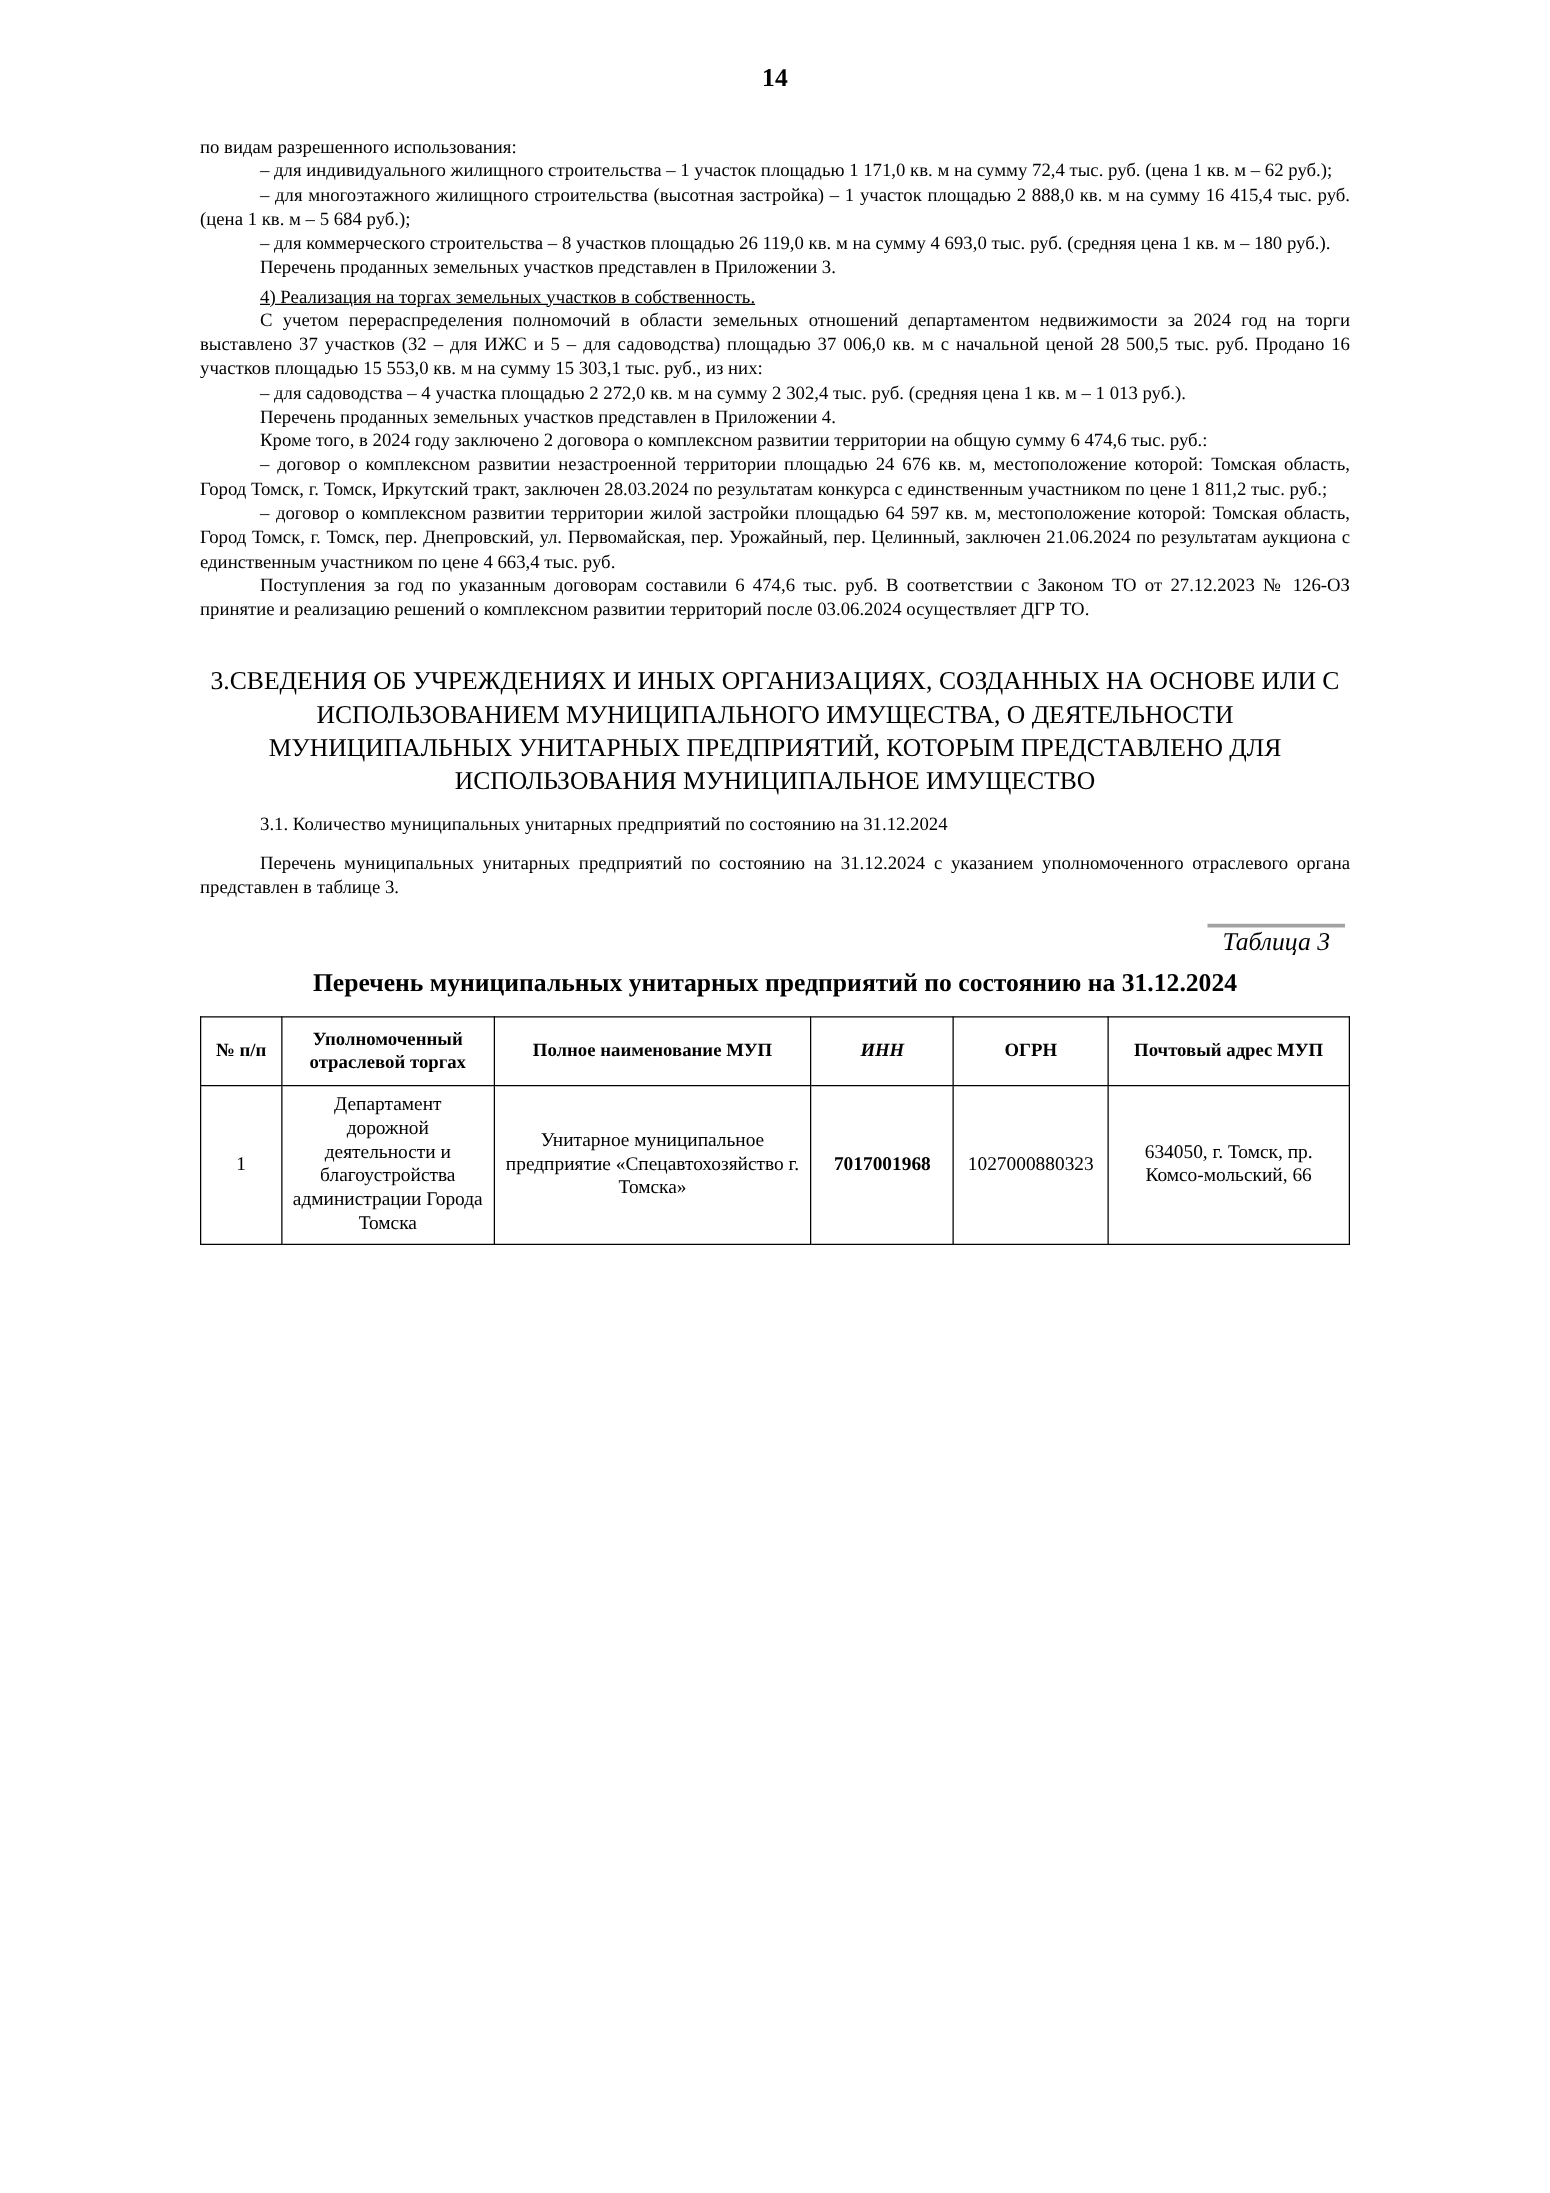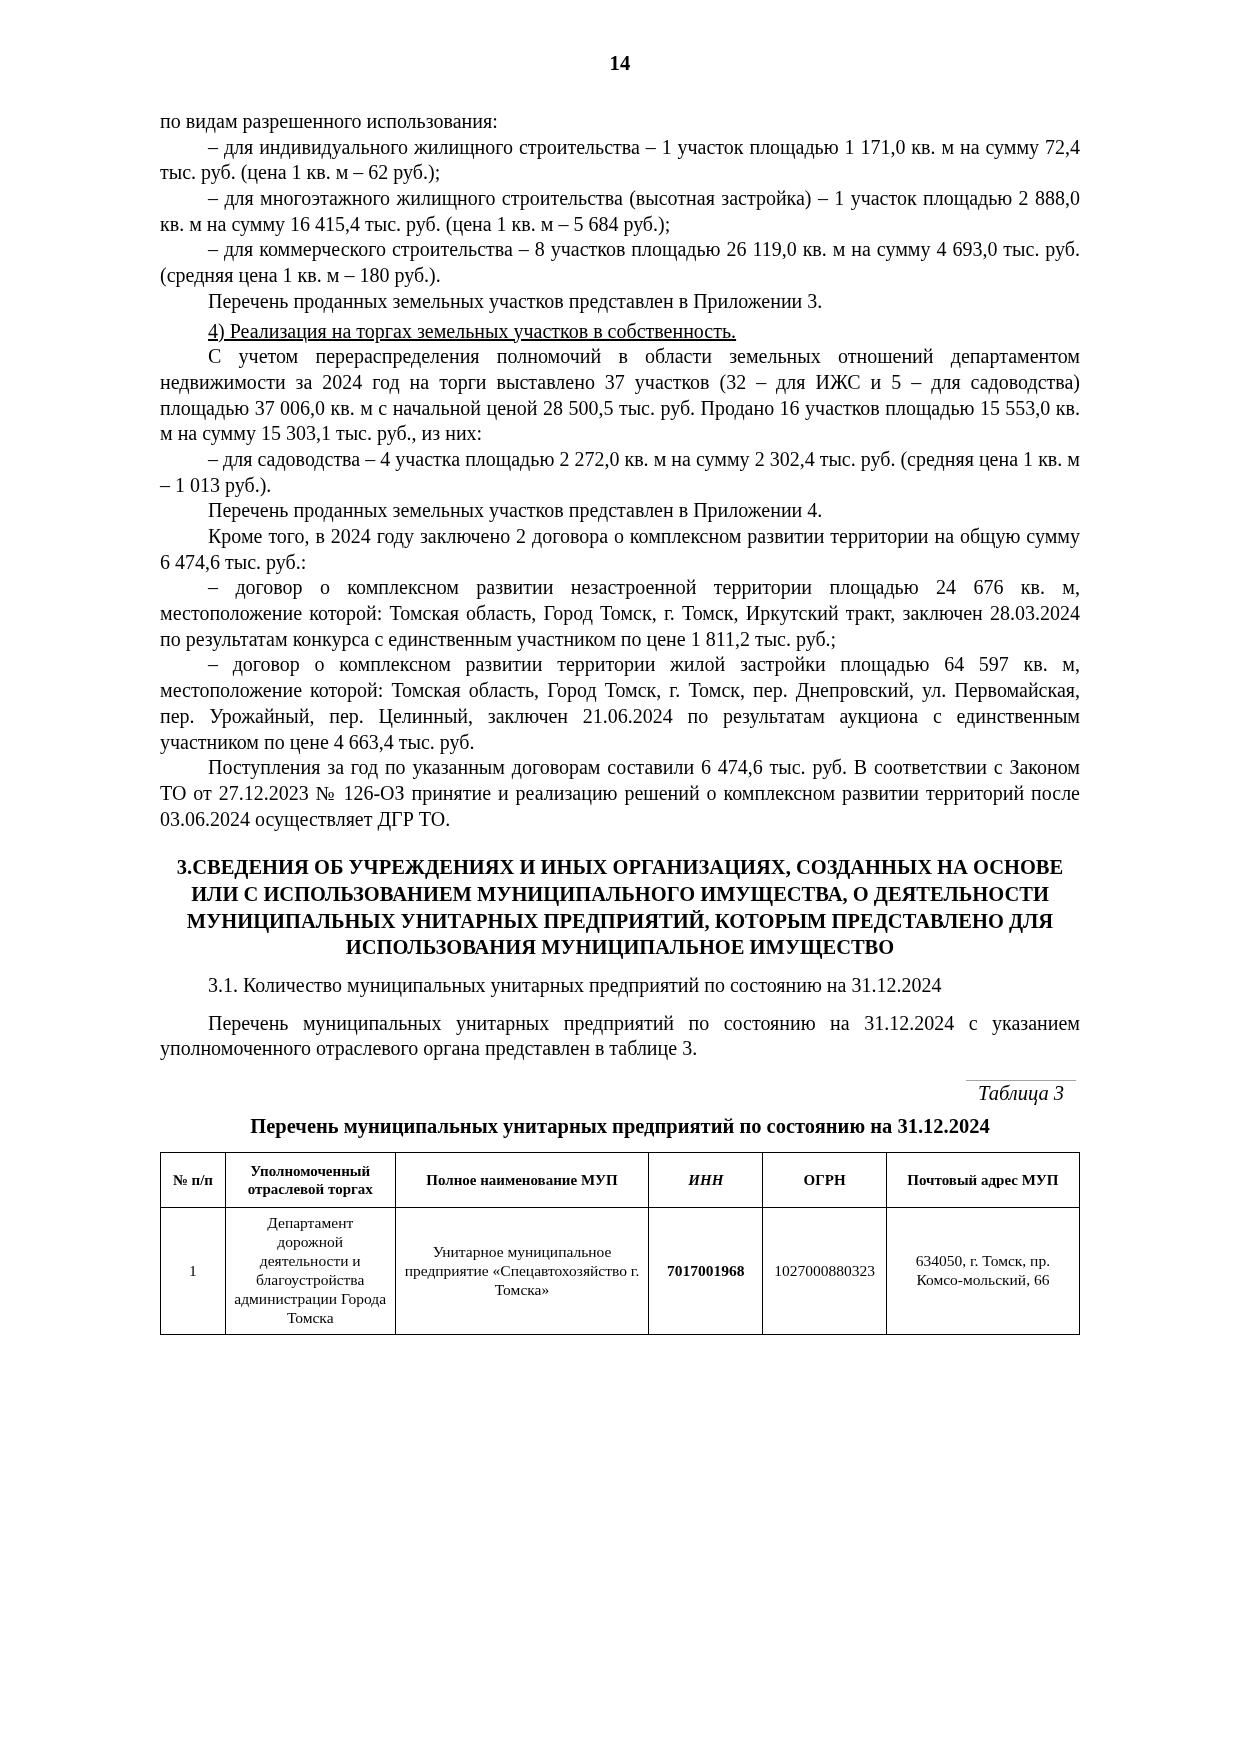--- a/index.html
+++ b/index.html
@@ -22,54 +22,54 @@
   }
   .page-number {
     text-align: center;
     font-size: 20.5px;
     font-weight: bold;
     margin: 0 0 34px 0;
     letter-spacing: 0.2px;
   }
   p {
     margin: 0;
-    font-size: 20px;
+    font-size: 15px;
     line-height: 1.285;
     text-align: justify;
     text-justify: inter-word;
   }
   p.indent {
     text-indent: 48px;
   }
   p.indent-dash {
     text-indent: 48px;
   }
   .underline {
     text-decoration: underline;
   }
   .section-title {
     text-align: center;
-    font-weight: bold;
+    font-weight: normal;
     font-size: 20.5px;
     line-height: 1.3;
-    margin: 22px 0 12px 0;
+    margin: 34px 0 12px 0;
     text-indent: 0;
   }
   .gap-s { height: 4px; }
   .gap-m { height: 12px; }
   .table-label {
     text-align: right;
     font-style: italic;
     font-size: 20.5px;
     margin-top: 18px;
     margin-right: 4px;
   }
   .table-label span {
     display: inline-block;
-    border-top: 1px solid #a3a3a3;
+    border-top: 3px solid #a3a3a3;
     padding-top: 1px;
     min-width: 110px;
     text-align: center;
   }
   .table-caption {
     text-align: center;
     font-weight: bold;
     font-size: 20.5px;
     margin: 10px 0 14px 0;
   }

